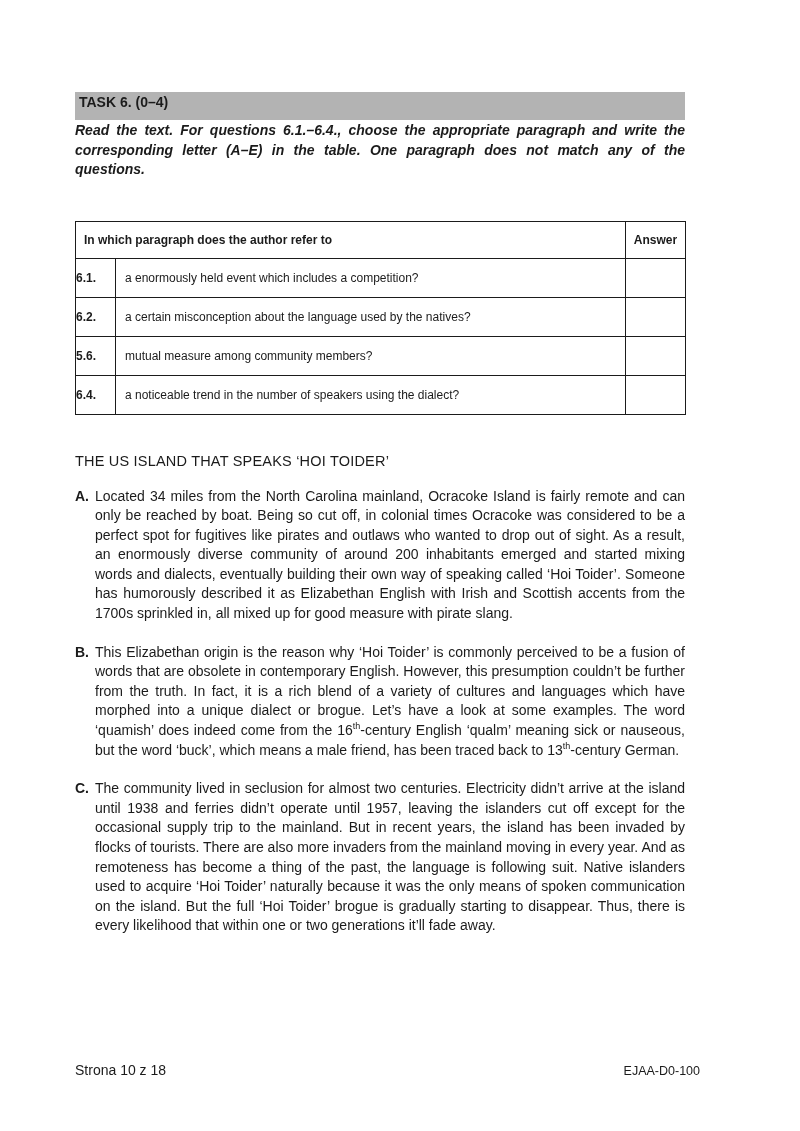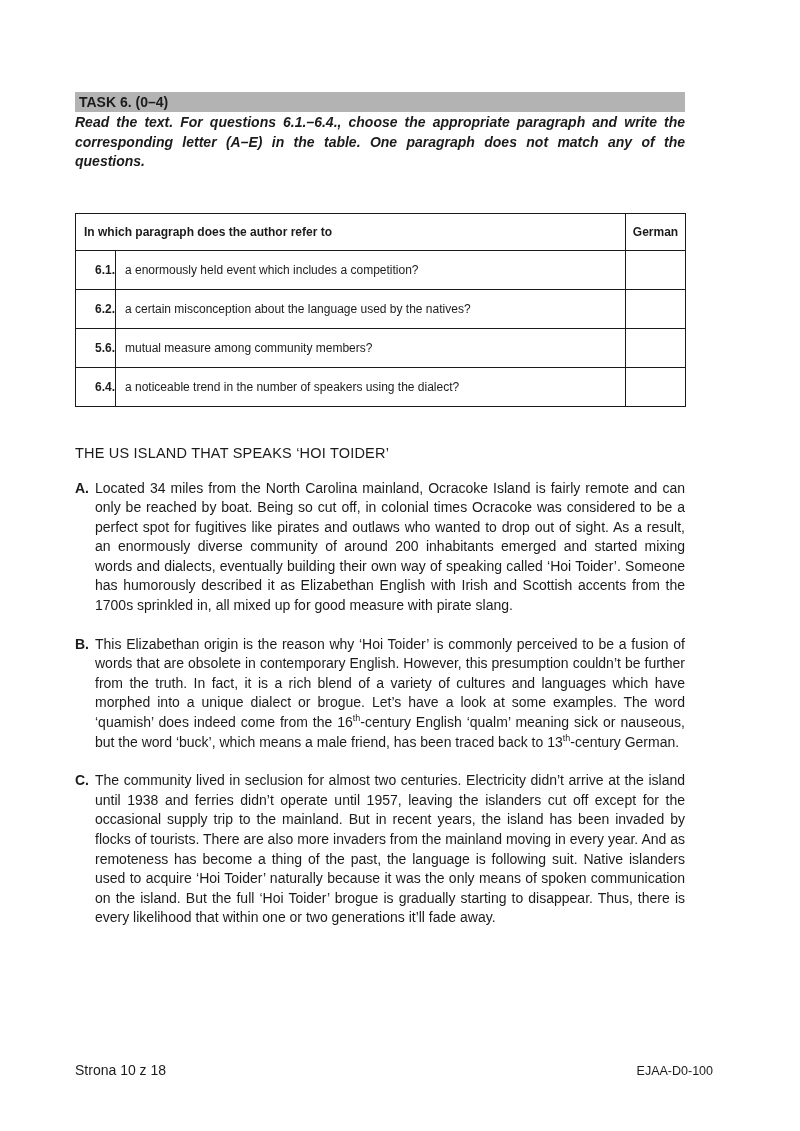--- a/index.html
+++ b/index.html
@@ -15,21 +15,21 @@
     overflow: hidden;
   }
   .content {
     position: absolute;
     left: 75px;
     top: 0;
     width: 610px;
   }
   .task-bar {
     margin-top: 92px;
-    height: 20px;
+    height: 28px;
     line-height: 20px;
     padding-left: 4px;
     font-size: 14px;
     font-weight: bold;
     background: #b3b3b3;
   }
   .instructions {
     margin-top: 1px;
     font-size: 14px;
     font-weight: bold;
@@ -45,21 +45,21 @@
   }
   table.questions th, table.questions td {
     border: 1.5px solid #1b1b1b;
     font-size: 12px;
     vertical-align: middle;
   }
   table.questions th { height: 37px; font-weight: bold; }
   table.questions td { height: 39px; }
   th.q-head { text-align: left; padding-left: 8px; }
   th.a-head { text-align: center; }
-  td.num { width: 40px; text-align: right; font-weight: bold; font-size: 13.5px; }
+  td.num { width: 40px; text-align: left; font-weight: bold; font-size: 13.5px; }
   td.q { padding-left: 9px; font-size: 13.5px; }
   td.ans { width: 60px; }
   col.c-num { width: 40px; }
   col.c-q { width: 510px; }
   col.c-ans { width: 60px; }
   .reading-title {
     margin-top: 38px;
     margin-bottom: 18px;
     font-size: 14.5px;
     letter-spacing: 0.2px;
@@ -83,21 +83,21 @@
   .footer-page {
     position: absolute;
     left: 75px;
     width: 610px;
     top: 1062px;
     text-align: left;
     font-size: 14px;
   }
   .footer-code {
     position: absolute;
-    right: 87px;
+    right: 100px;
     top: 1064px;
     font-size: 12.5px;
   }
 </style>
 </head>
 <body>
 
 <div class="page">
   <div class="content">
 
@@ -107,21 +107,21 @@
 
     <table class="questions">
       <colgroup>
         <col class="c-num">
           <col class="c-q">
           <col class="c-ans">
       </colgroup>
       <tbody>
           <tr>
         <th class="q-head" colspan="2">In which paragraph does the author refer to</th>
-        <th class="a-head">German</th>
+        <th class="a-head">Answer</th>
       </tr>
       <tr>
         <td class="num">6.1.</td>
         <td class="q">a enormously held event which includes a competition?</td>
         <td class="ans"></td>
       </tr>
       <tr>
         <td class="num">6.2.</td>
         <td class="q">a certain misconception about the language used by the natives?</td>
         <td class="ans"></td>

